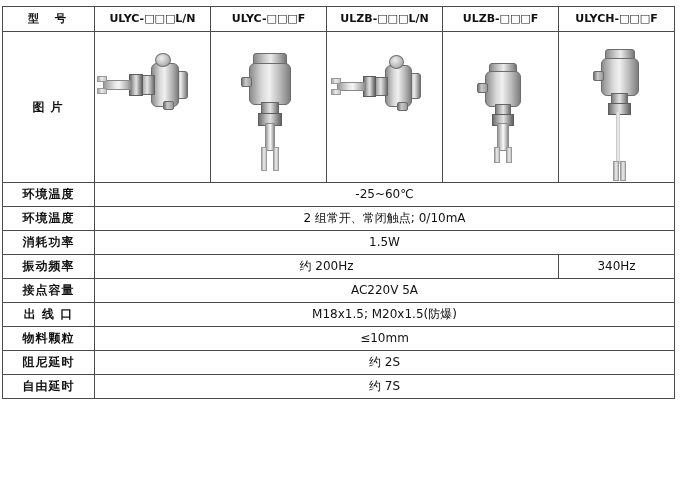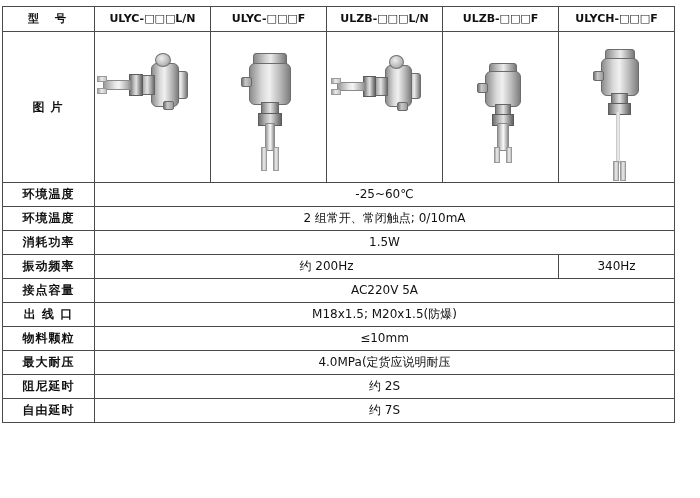--- a/index.html
+++ b/index.html
@@ -250,24 +250,20 @@
       <tr class="datarow">
         <td class="label rowlabel">出 线 口</td>
         <td colspan="5">M18x1.5;   M20x1.5(防爆)</td>
       </tr>
 
       <tr class="datarow">
         <td class="label rowlabel">物料颗粒</td>
         <td colspan="5">≤10mm</td>
       </tr>
 
-      <tr class="datarow">
-        <td class="label rowlabel">最大耐压</td>
-        <td colspan="5">4.0MPa(定货应说明耐压</td>
-      </tr>
 
 
       <tr class="datarow">
         <td class="label rowlabel">阻尼延时</td>
         <td colspan="5">约 2S</td>
       </tr>
 
       <tr class="datarow">
         <td class="label rowlabel">自由延时</td>
         <td colspan="5">约 7S</td>

